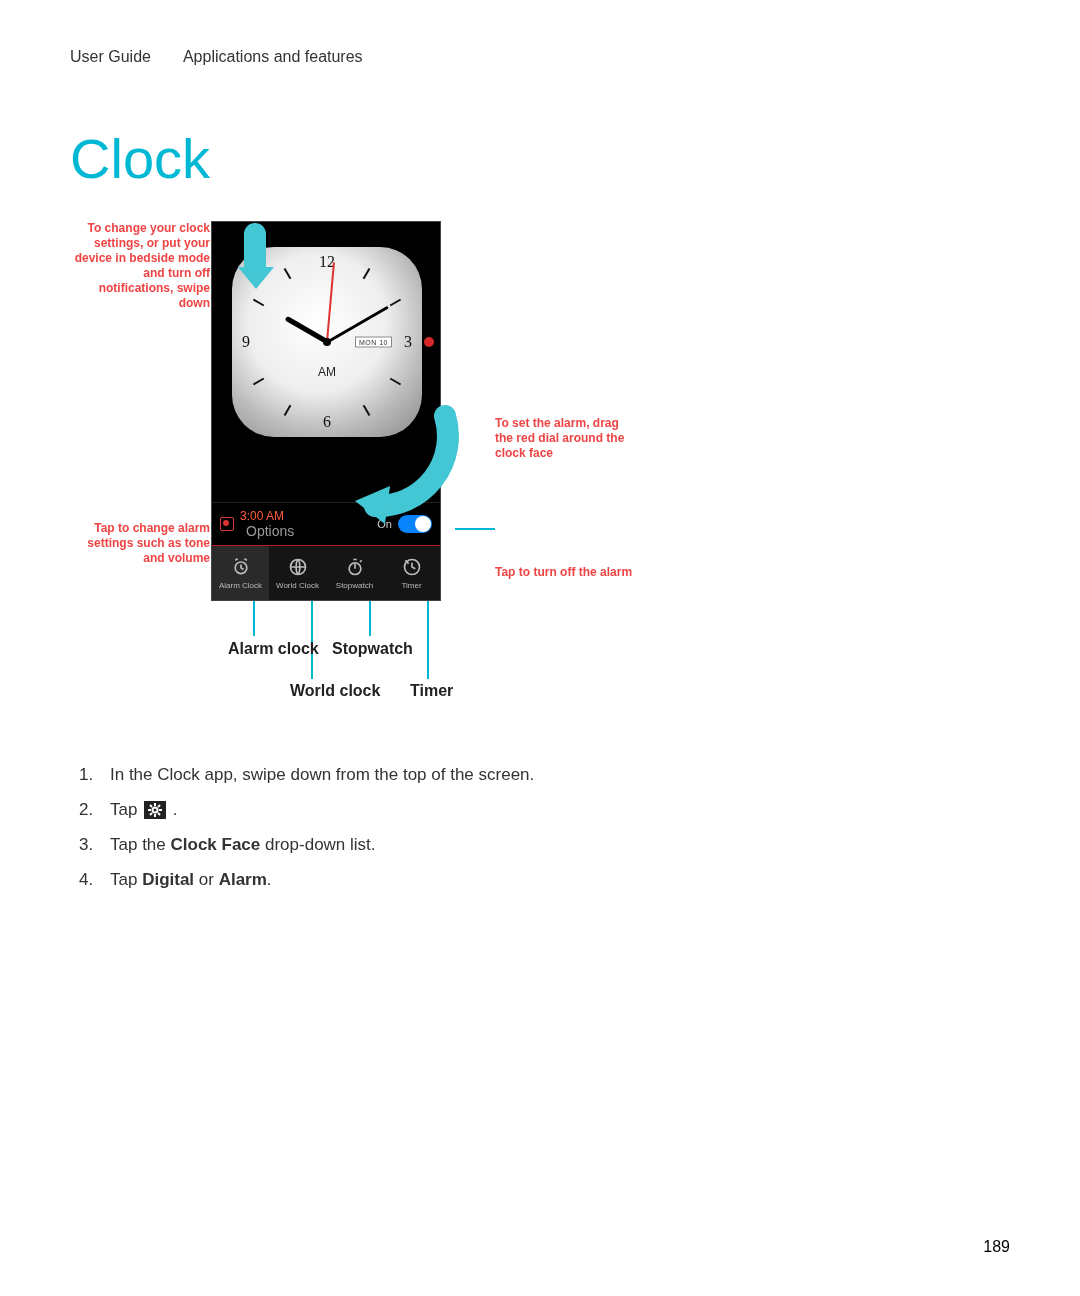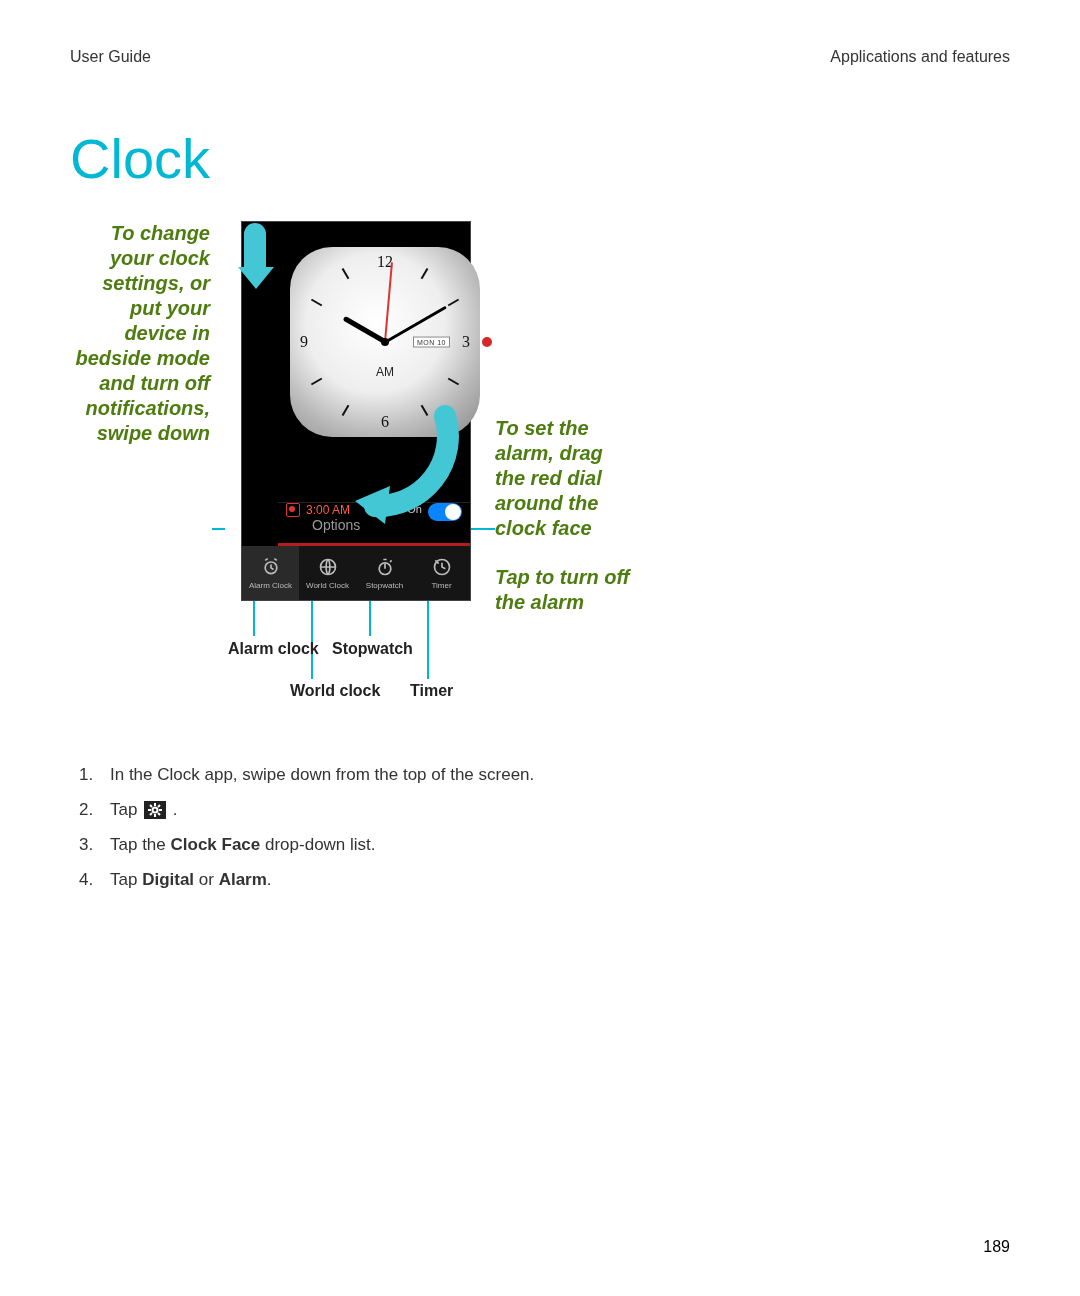--- a/index.html
+++ b/index.html
@@ -12,24 +12,25 @@
   }
   .page {
     width: 1080px;
     height: 1296px;
     padding: 48px 70px 40px 70px;
     box-sizing: border-box;
     position: relative;
   }
   .header-row {
     display: flex;
-    justify-content: space-between;
+    justify-content: flex-start;
     font-size: 16px;
     color: #333;
     margin-bottom: 60px;
+    gap: 32px;
   }
   h1.main-title {
     font-size: 56px;
     font-weight: 400;
     color: #00b8d4;
     margin: 0 0 30px 0;
   }
   h2.section-title {
     font-size: 38px;
     font-weight: 300;
@@ -39,38 +40,36 @@
 
   
   .diagram {
     position: relative;
     width: 940px;
     height: 510px;
     margin-bottom: 30px;
   }
   .callout {
     position: absolute;
-    font-size: 20px;
+    font-size: 12px;
     font-weight: bold;
-    color: #4d7c0f;
+    color: #ef4444;
     line-height: 1.25;
-    font-style: italic;
   }
 
   
   .phone {
     position: absolute;
-    left: 171px;
+    left: 141px;
     top: 0;
     width: 230px;
     height: 380px;
     background: #000;
     border: 1px solid #444;
     box-sizing: border-box;
-    padding-left: 28px;
   }
   .clock-area {
     position: relative;
     width: 100%;
     height: 280px;
     background: #000;
   }
   .watch-face {
     position: absolute;
     left: 20px; top: 25px;
@@ -148,28 +147,27 @@
     left:265px; top:175px;
     width:130px;height:130px;
     pointer-events:none;
   }
 
   .alarm-row {
     position:absolute;
     left:0; right:0; top:280px;
     height:44px;
     border-top:1px solid #222;
-    border-bottom:3px solid #b91c1c;
+    border-bottom:1px solid #b91c1c;
     display:flex;
-    align-items:flex-start;
+    align-items:center;
     padding:0 8px;
     box-sizing:border-box;
     color:#ccc;
     font-size:12px;
-    margin-left:36px;
   }
   .alarm-row .alarm-icon {
     width:12px;height:12px;border:1px solid #d33;border-radius:2px;margin-right:6px;
     position:relative;
   }
   .alarm-row .alarm-icon::after{content:"";position:absolute;left:2px;top:2px;width:6px;height:6px;background:#d33;border-radius:50%;}
   .alarm-row .time { color:#ff5a3c;font-size:12px; }
   .alarm-row .options { font-size:14px;color:#999; margin-left:6px; }
   .alarm-row .spacer { flex:1; }
   .alarm-row .on-label { font-size:11px;color:#ccc;margin-right:6px; }
@@ -255,20 +253,21 @@
     <span>User Guide</span>
     <span>Applications and features</span>
   </div>
 
   <h1 class="main-title">Clock</h1>
 
 
   <div class="diagram">
 
     <div class="callout" style="left:0;top:0;width:140px;text-align:right;">To change your clock settings, or put your device in bedside mode and turn off notifications, swipe down</div>
+    <div class="callout" style="left:0;top:300px;width:140px;text-align:right;">Tap to change alarm settings such as tone and volume</div>
 
     <div class="callout" style="left:425px;top:195px;width:130px;">To set the alarm, drag the red dial around the clock face</div>
     <div class="callout" style="left:425px;top:300px;width:150px;margin-top:44px;">Tap to turn off the alarm</div>
 
     <div class="hline" style="left:142px;top:307px;width:13px;"></div>
     <div class="hline" style="left:385px;top:307px;width:40px;"></div>
 
     <div class="phone">
       <div class="clock-area">
         <div class="watch-face">

